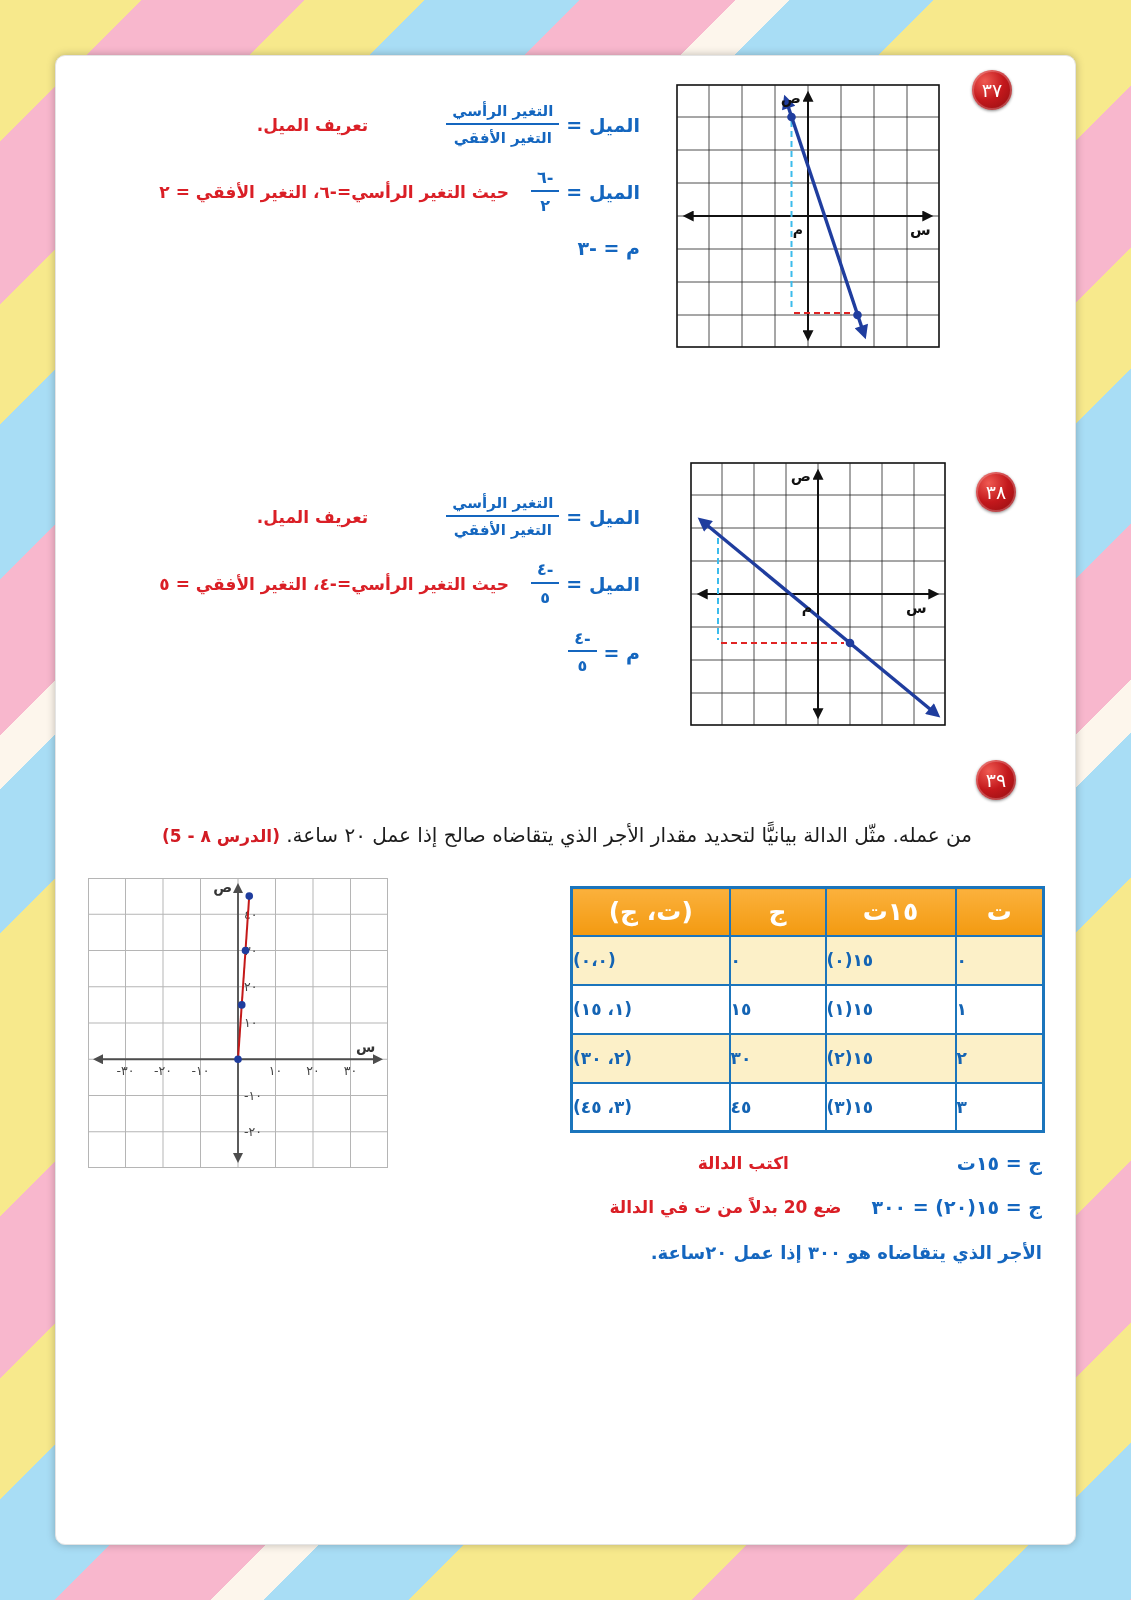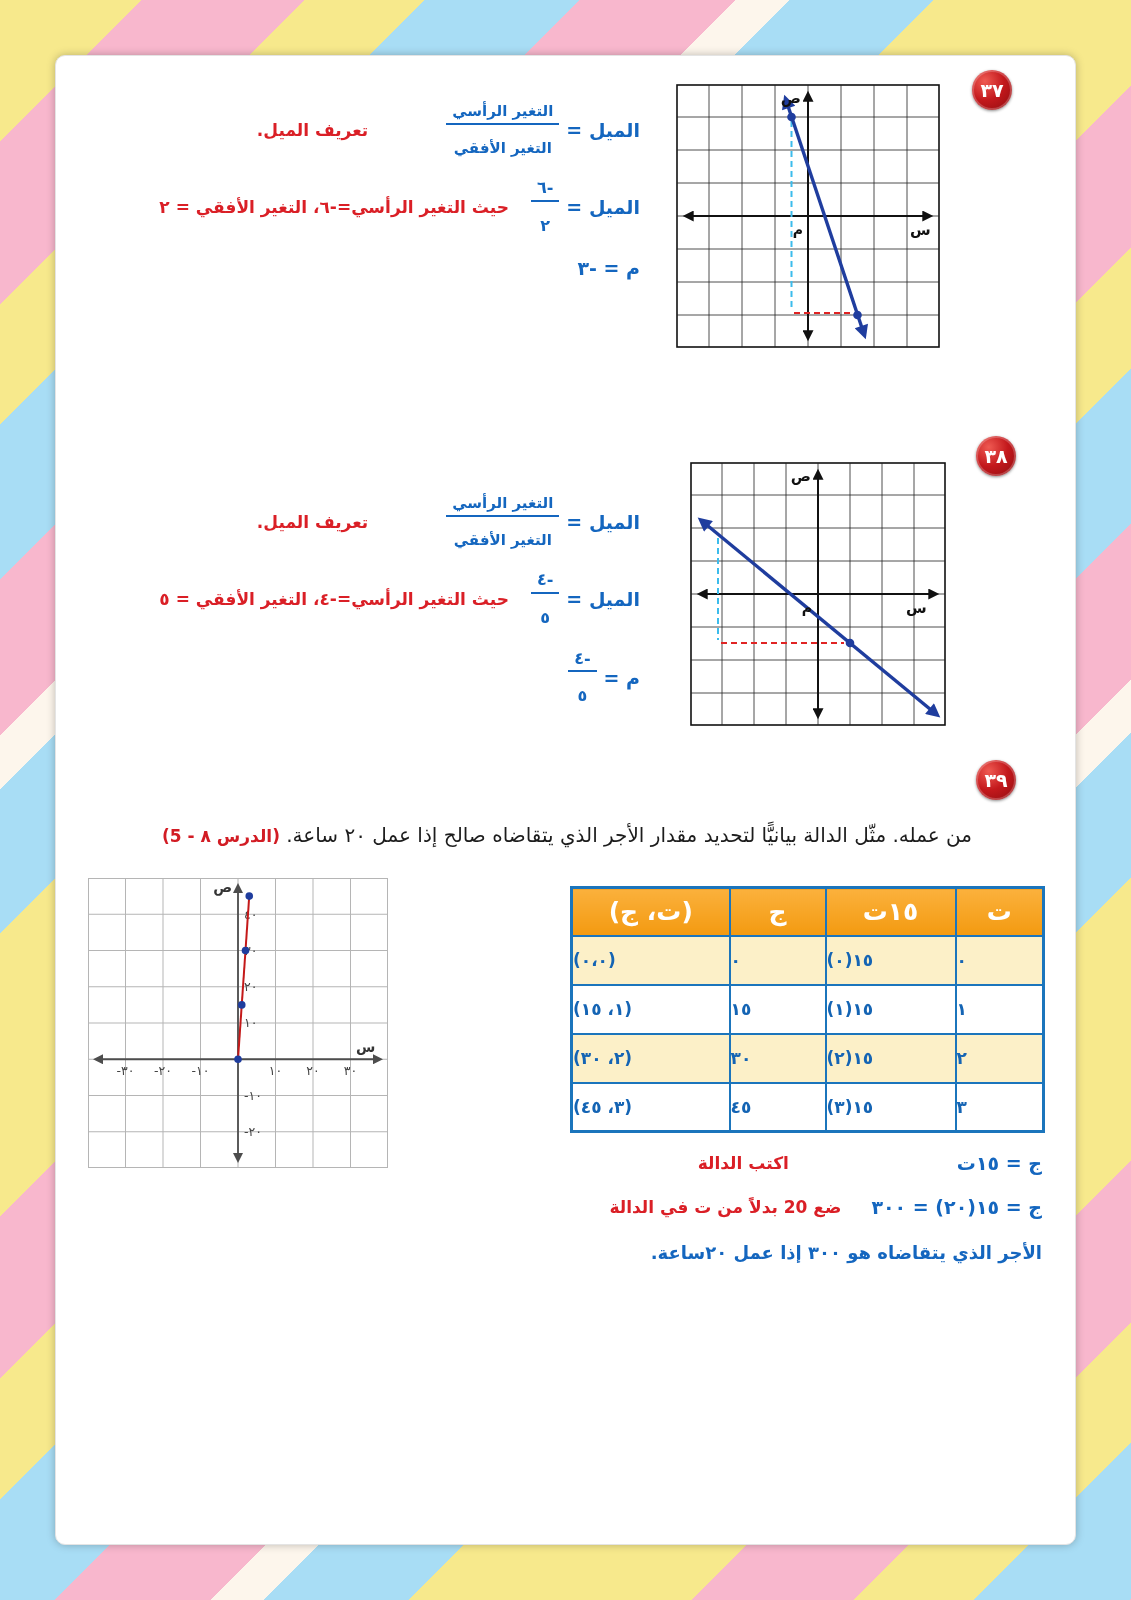--- a/index.html
+++ b/index.html
@@ -9,29 +9,29 @@
     background:repeating-linear-gradient(135deg,
       #f7e98c 0 100px,#f8b7cd 100px 215px,#f7e98c 215px 300px,
       #a8ddf5 300px 410px,#f8b7cd 410px 520px,#fdf6ec 520px 558px,
       #a8ddf5 558px 660px,#f7e98c 660px 760px);}
   .panel{position:absolute;left:55px;top:55px;right:55px;bottom:55px;background:#fff;
     border-radius:10px;border:1px solid #e4e4e4;box-shadow:0 0 8px rgba(0,0,0,.25);}
   .abs{position:absolute}
   .badge{position:absolute;width:40px;height:40px;border-radius:50%;
     background:radial-gradient(circle at 32% 28%,#ef5a52 0%,#c3181c 48%,#8c0d10 100%);
     color:#fff;display:flex;align-items:center;justify-content:center;
-    font-size:19px;font-weight:bold;
+    font-size:19px;font-weight:normal;
     box-shadow:inset 0 0 0 2px rgba(255,255,255,.22),0 1px 3px rgba(0,0,0,.45);}
   .sol-col{position:absolute;display:flex;flex-direction:column;direction:rtl;align-items:flex-start;gap:20px}
   .sol-row{display:flex;direction:rtl;align-items:center}
   .eq{display:inline-flex;direction:rtl;align-items:center;gap:7px;color:#1466bf;
       font-weight:bold;font-size:19px;white-space:nowrap}
   .frac{display:inline-flex;flex-direction:column;align-items:center;font-size:15px;line-height:1.3;font-weight:bold}
   .frac .num{border-bottom:2px solid currentColor;padding:0 6px 1px}
-  .frac .den{padding-top:14px}
+  .frac .den{padding-top:4px}
   .note{color:#da1f26;font-weight:bold;font-size:17px;white-space:nowrap}
   .blue-line{color:#1466bf;font-weight:bold;font-size:19px;white-space:nowrap;direction:rtl}
   .statement{position:absolute;direction:rtl;text-align:right;color:#1c1c1c;
     font-size:20px;line-height:46px}
   .statement .nowrap{white-space:nowrap}
   .statement .work{color:#d21c24;font-weight:bold;font-size:23px;margin-left:8px}
   .statement .lesson{color:#d21c24;font-weight:bold;font-size:17px}
   table.fn{position:absolute;border-collapse:collapse;direction:rtl;border:3px solid #1b75bc;table-layout:fixed}
   table.fn th{background:linear-gradient(#fbb13c,#f39a10);color:#fff;font-size:25px;font-weight:bold;
     border:2px solid #1b75bc;height:48px;text-align:center}
@@ -89,21 +89,21 @@
           <span class="den">٢</span>
         </span>
       </span>
       <span class="note">حيث التغير الرأسي=‎-٦‎، التغير الأفقي = ٢</span>
     </div>
     <div class="sol-row">
       <span class="eq">م = ‎-٣</span>
     </div>
   </div>
 
-  <div class="badge" style="left:976px;top:436px">٣٨</div>
+  <div class="badge" style="left:976px;top:472px">٣٨</div>
 
   <svg class="abs" style="left:690px;top:462px" width="256" height="264" viewBox="0 0 256 264" font-family="DejaVu Sans, sans-serif">
     <defs>
       <marker id="ax38" markerUnits="userSpaceOnUse" markerWidth="13" markerHeight="11" viewBox="0 0 10 10" refX="7" refY="5" orient="auto-start-reverse">
           <path d="M0 0L10 5L0 10z" fill="#111"></path>
         </marker>
       <marker id="ln38" markerUnits="userSpaceOnUse" markerWidth="16" markerHeight="14" viewBox="0 0 10 10" refX="6" refY="5" orient="auto-start-reverse">
           <path d="M0 0L10 5L0 10z" fill="#1f3d9e"></path>
         </marker>
     </defs>

